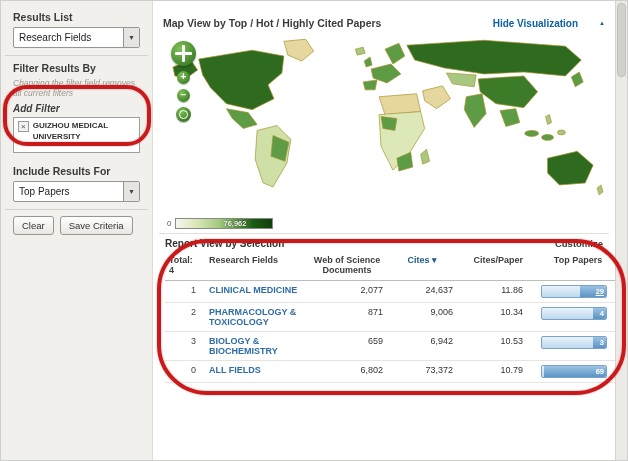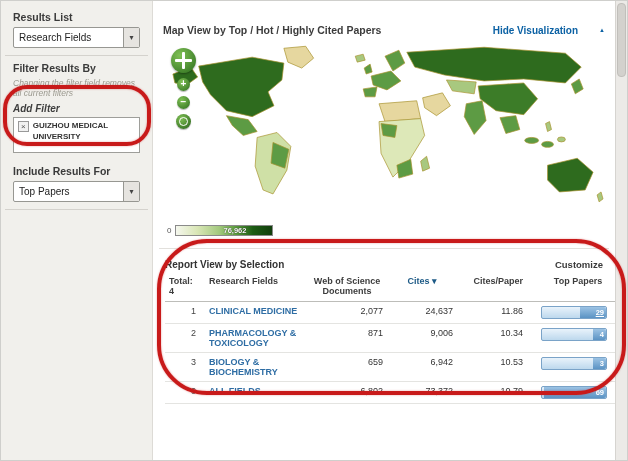--- a/index.html
+++ b/index.html
@@ -18,40 +18,40 @@
   .sb-sub{font-size:10px;font-weight:bold;color:#3f3f3f;margin:2px 0 3px;font-style:italic;}
   .filter-box{background:#fff;border:1px solid #9e9e9a;min-height:28px;padding:3px 4px;margin-bottom:12px;}
   .chip{display:flex;gap:4px;align-items:flex-start;cursor:default;}
   .chip-x{border:1px solid #999;background:#f1f1f1;font-size:8px;line-height:9px;padding:0 2px;color:#555;cursor:pointer;flex:none;}
   .chip-text{font-size:8px;font-weight:bold;color:#333;line-height:1.35;}
   .btn-row{display:flex;gap:6px;margin-top:5px;}
   .btn{background:linear-gradient(#fefefe,#e9e7e2);border:1px solid #97978f;border-radius:3px;font-size:9.5px;color:#333;
     padding:3px 8px;cursor:pointer;font-family:"Liberation Sans",sans-serif;}
   
   .main{flex:1;background:#fff;position:relative;box-sizing:border-box;padding:0 6px;min-width:0;}
-  .map-header{display:flex;justify-content:space-between;align-items:center;padding:23px 4px 4px;font-size:10.5px;}
+  .map-header{display:flex;justify-content:space-between;align-items:center;padding:16px 4px 4px;font-size:10.5px;}
   .map-title{color:#3c3c3c;font-weight:bold;}
   .hide-link{color:#0b61a4;font-size:10px;font-weight:bold;text-decoration:none;display:flex;align-items:center;gap:21px;cursor:pointer;}
   .hide-caret{font-size:6px;line-height:6px;}
   .map-area{position:relative;height:200px;margin:0 2px;}
   .world{position:absolute;left:0;top:0;width:100%;height:184px;}
   .map-controls{position:absolute;left:10px;top:8px;display:flex;flex-direction:column;align-items:center;gap:5px;}
   .pan{width:25px;height:25px;border-radius:50%;background:radial-gradient(circle at 35% 30%,#7fc054,#2c6d1d);position:relative;box-shadow:0 1px 2px rgba(0,0,0,.35);cursor:pointer;}
   .pan::before{content:"";position:absolute;left:50%;top:4px;bottom:4px;width:3px;margin-left:-1.5px;background:#fff;border-radius:1px;}
   .pan::after{content:"";position:absolute;top:50%;left:4px;right:4px;height:3px;margin-top:-1.5px;background:#fff;border-radius:1px;}
   .zoom-btn{width:13px;height:13px;border-radius:50%;background:radial-gradient(circle at 35% 30%,#7fc054,#2c6d1d);color:#fff;
     font-size:10px;line-height:12px;text-align:center;font-weight:bold;cursor:pointer;box-shadow:0 1px 1px rgba(0,0,0,.3);}
   .globe-btn{width:15px;height:15px;border-radius:50%;background:radial-gradient(circle at 35% 30%,#7fc054,#255e18);position:relative;cursor:pointer;box-shadow:0 1px 1px rgba(0,0,0,.3);}
   .globe-btn::before{content:"";position:absolute;inset:3px;border:1.5px solid #fff;border-radius:50%;}
   .legend{position:absolute;left:6px;bottom:4px;display:flex;align-items:center;gap:4px;font-size:8px;color:#555;}
   .legend-grad{width:96px;height:9px;border:1px solid #8a8a8a;position:relative;
     background:linear-gradient(to right,#f5f7ee 0%,#d9e6b6 22%,#a3c97e 45%,#5c9c3e 62%,#1d5c14 80%,#123f0c 100%);}
   .legend-max{position:absolute;right:26px;top:0;font-size:7.5px;color:#fff;line-height:9px;font-weight:bold;text-shadow:0 0 1px #000;}
   
-  .report{margin-top:8px;border-top:1px solid #e2e0dc;padding-top:9px;}
+  .report{border-top:1px solid #e2e0dc;padding-top:3px;}
   .report-header{display:flex;justify-content:space-between;align-items:center;font-size:10px;font-weight:bold;color:#333;padding:1px 6px 4px;}
   .customize-link{color:#3a3a3a;font-weight:bold;font-size:9.5px;cursor:pointer;text-decoration:none;}
   table.report-table{border-collapse:collapse;font-size:9px;color:#333;margin-left:6px;width:446px;table-layout:fixed;}
   thead th{font-weight:bold;color:#3d3d3d;text-align:left;vertical-align:top;padding:2px 4px 5px;border-bottom:1px solid #bdbdb9;font-size:9px;}
   th.col-num{width:32px;}
   th.col-field{width:94px;}
   th.col-docs{width:72px;text-align:center;}
   th.col-cites{width:62px;text-align:center;}
   th.col-cpp{width:62px;text-align:right;}
   th.col-top{width:94px;text-align:center;}
@@ -93,20 +93,24 @@
         <span class="chip-x">×</span>
         <span class="chip-text">GUIZHOU MEDICAL UNIVERSITY</span>
       </div>
     </div>
     <div class="sb-label">Include Results For</div>
     <div class="select">
       <span>Top Papers</span>
       <span class="select-arrow">▾</span>
     </div>
     <hr class="sb-divider">
+    <div class="btn-row">
+      <button class="btn">Clear</button>
+      <button class="btn">Save Criteria</button>
+    </div>
   </div>
 
   <div class="main">
     <div class="map-header">
       <div class="map-title">
         <span>Map View by</span>
         <span>Top / Hot / Highly Cited Papers</span>
       </div>
       <a class="hide-link">
         <span>Hide Visualization</span>

